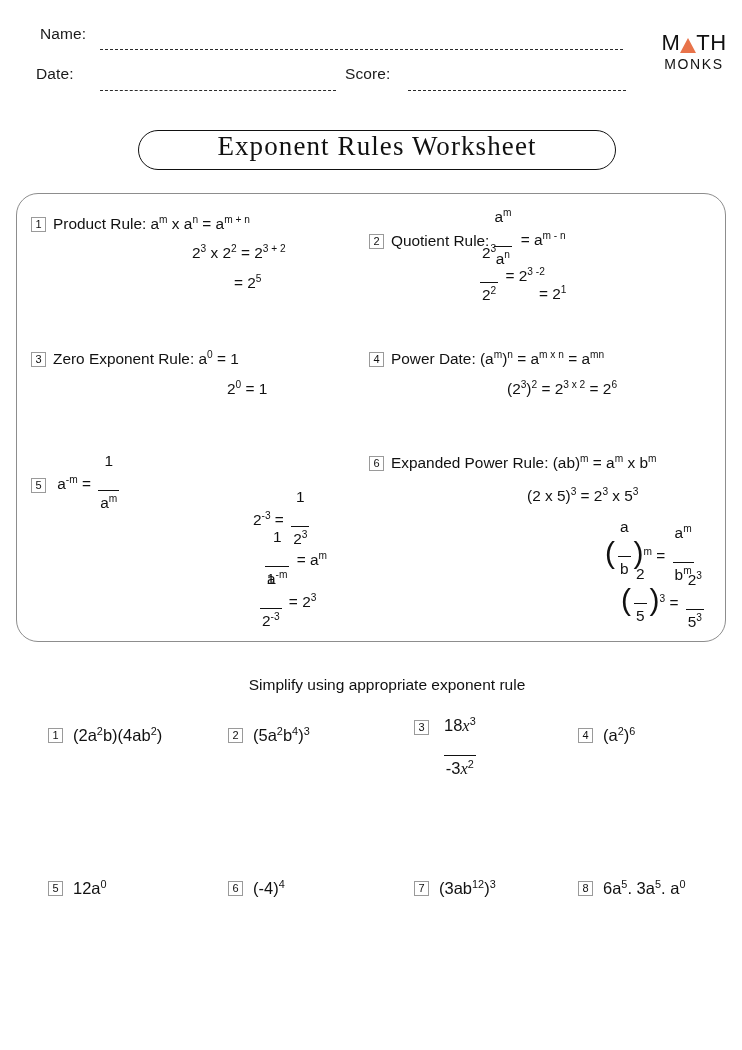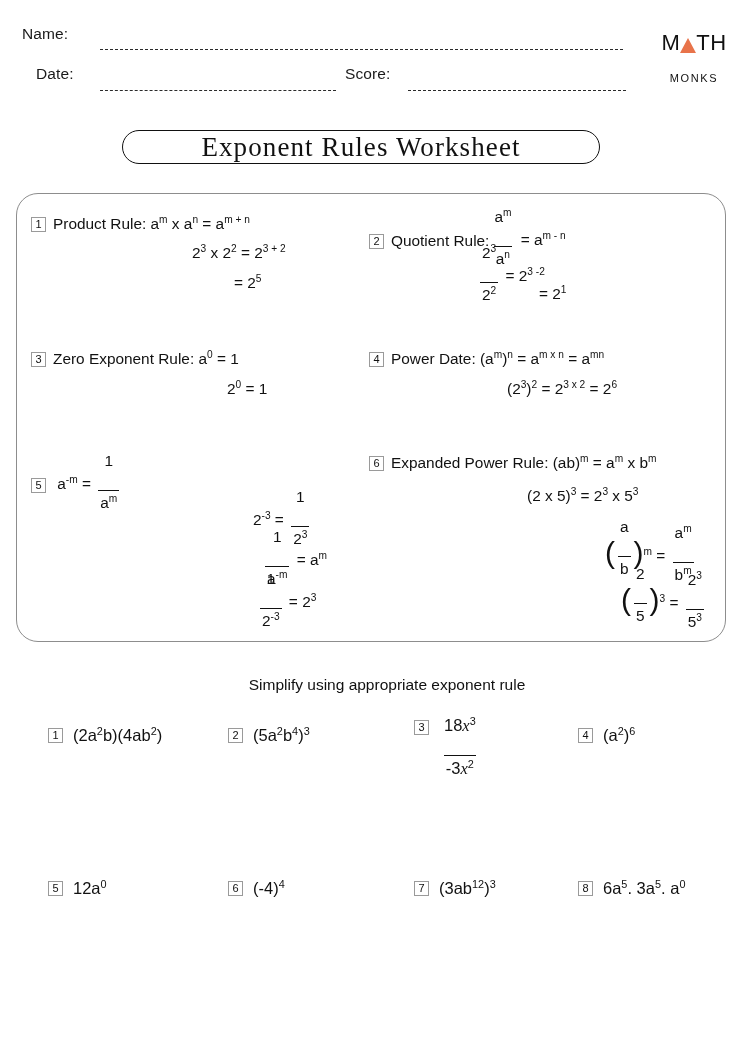--- a/index.html
+++ b/index.html
@@ -21,21 +21,21 @@
     font-size: 15.5px;
     color: #1a1a1a;
     letter-spacing: .1px;
     white-space: nowrap;
   }
   .hdr-line {
     position: absolute;
     border-bottom: 1.6px dashed #2b2b2b;
     height: 0;
   }
-  #name-label { left: 22px; top: 25px; }
+  #name-label { left: 40px; top: 25px; }
   #name-line  { left: 100px; top: 49px; width: 523px; }
   #date-label { left: 36px; top: 65px; }
   #date-line  { left: 100px; top: 90px; width: 236px; }
   #score-label{ left: 345px; top: 65px; }
   #score-line { left: 408px; top: 90px; width: 218px; }
 
   
   .logo { position: absolute; left: 659px; top: 32px; width: 70px; text-align: center; }
   .logo-top {
     font-family: "Liberation Sans", sans-serif;
@@ -50,34 +50,34 @@
   }
   .logo-tri {
     display: inline-block;
     width: 0; height: 0;
     border-left: 8px solid transparent;
     border-right: 8px solid transparent;
     border-bottom: 15px solid #e8734a;
     margin: 0 0px 1px 0px;
   }
   .logo-bot {
-    font-size: 11px;
+    font-size: 14px;
     letter-spacing: 1.6px;
     color: #111;
-    margin-top: 18px;
+    margin-top: 2px;
   }
 
   
   .title-pill {
     position: absolute;
-    left: 122px; top: 130px;
-    width: 478px; height: 34px;
+    left: 138px; top: 130px;
+    width: 478px; height: 40px;
     border: 1.8px solid #111;
     border-radius: 22px;
-    display: flex; align-items: flex-end; justify-content: center;
+    display: flex; align-items: flex-start; justify-content: center;
   }
   .title-text {
     font-family: "Liberation Serif", serif;
     font-size: 27px;
     letter-spacing: 1.1px;
     color: #111;
     white-space: nowrap;
   }
 
   

